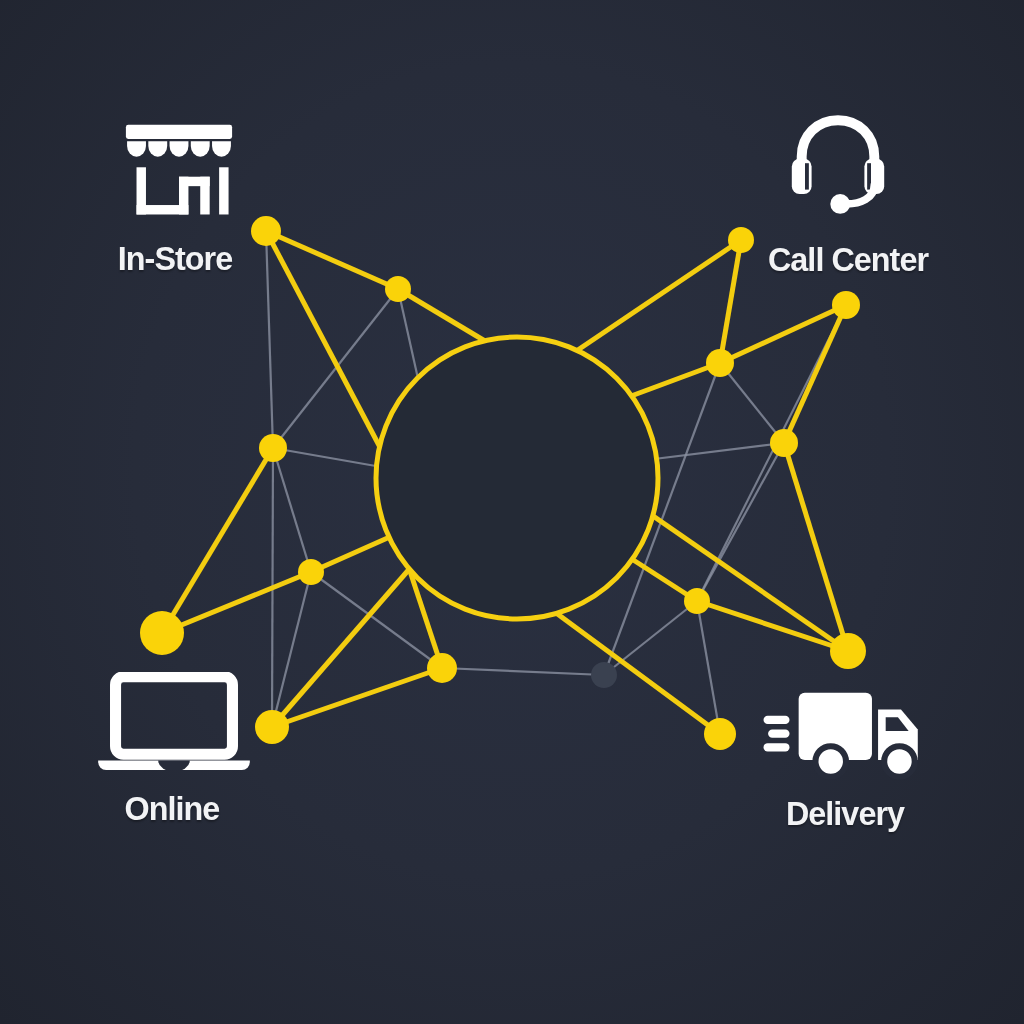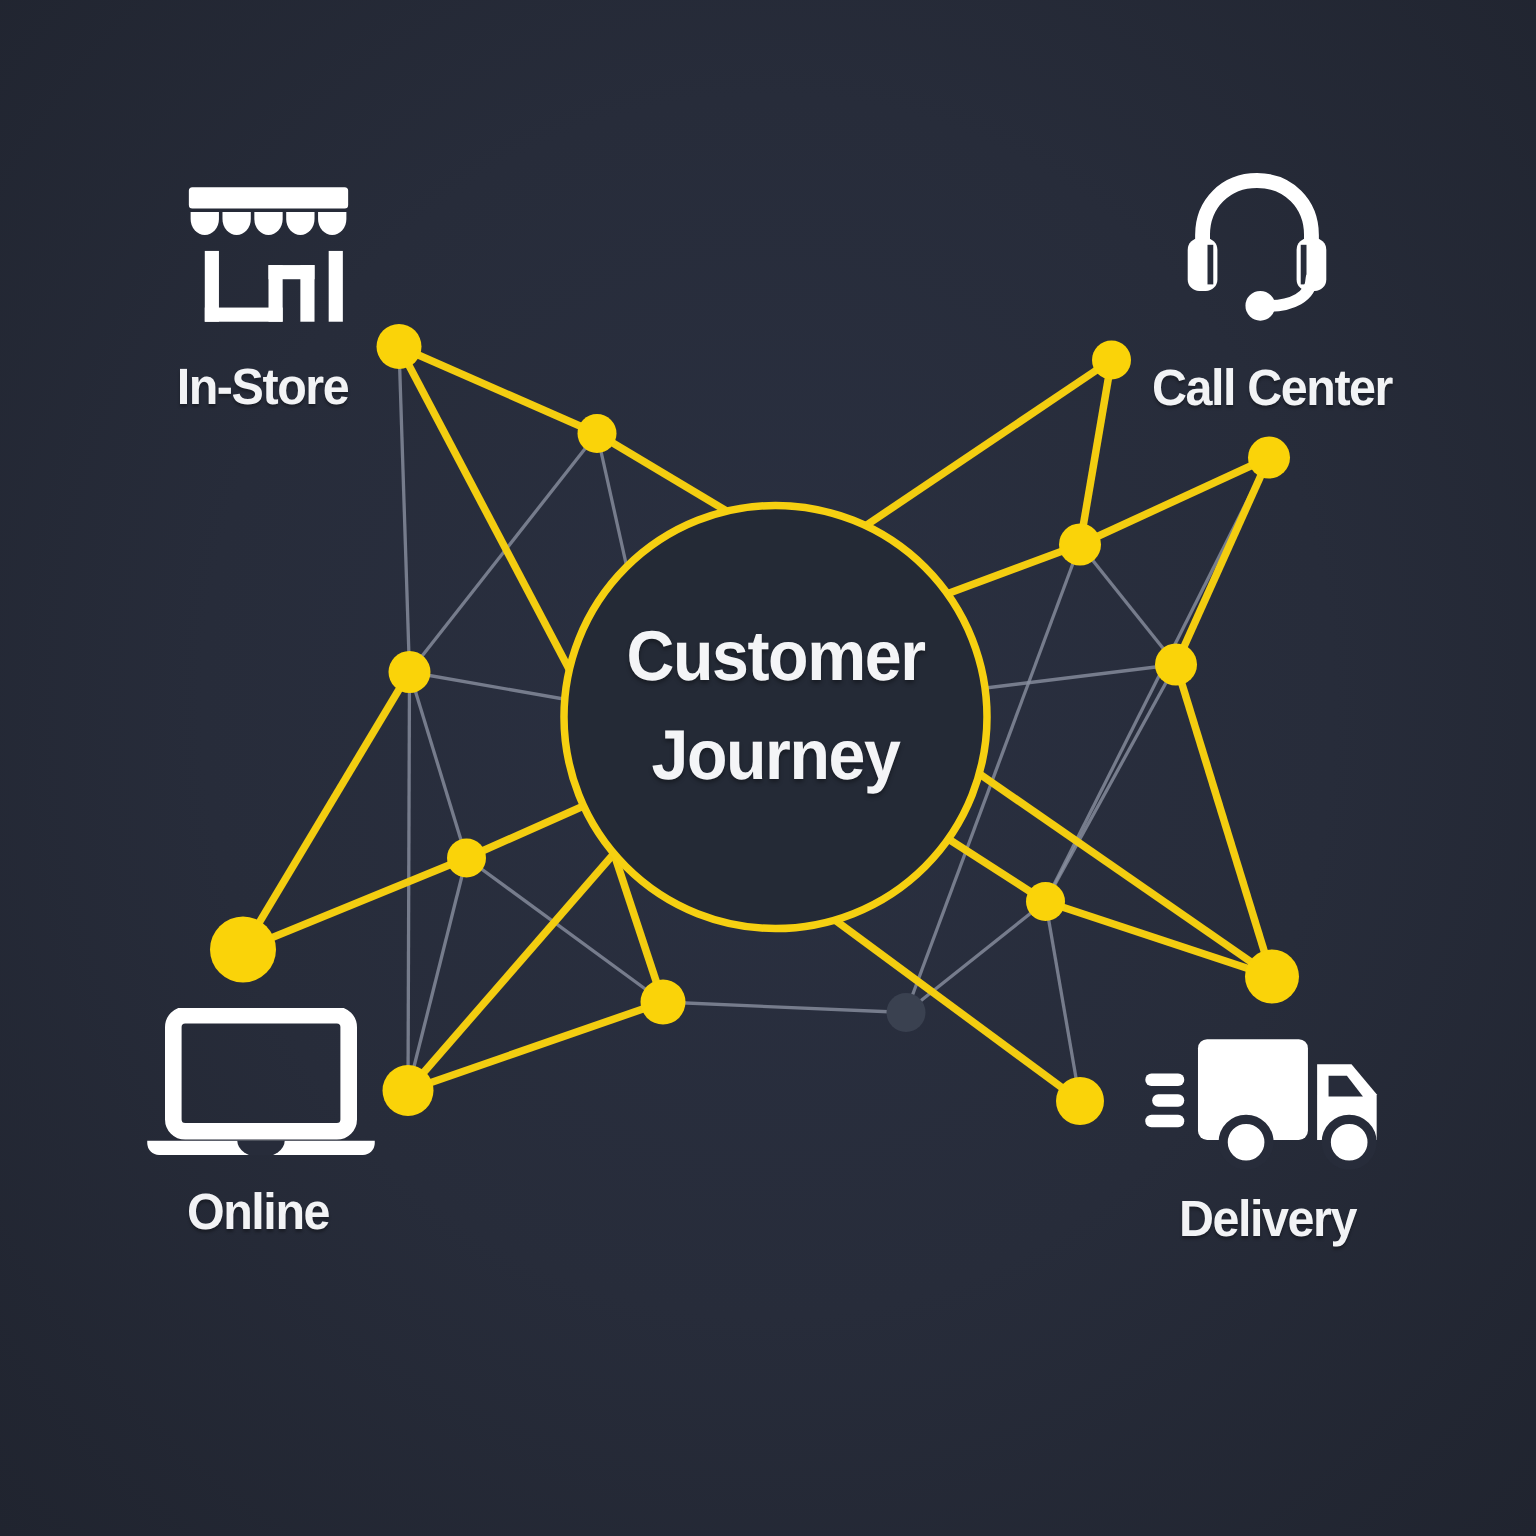--- a/index.html
+++ b/index.html
@@ -84,24 +84,20 @@
         <circle cx="697" cy="601" r="13" fill="#fad309"></circle>
         <circle cx="162" cy="633" r="22" fill="#fad309"></circle>
         <circle cx="848" cy="651" r="18" fill="#fad309"></circle>
         <circle cx="442" cy="668" r="15" fill="#fad309"></circle>
         <circle cx="604" cy="675" r="13" fill="#3a4150"></circle>
         <circle cx="272" cy="727" r="17" fill="#fad309"></circle>
         <circle cx="720" cy="734" r="16" fill="#fad309"></circle>
       </g>
     </svg>
 
-  <div class="hub-title">
-    <span class="tline">Customer</span>
-    <span class="tline">Journey</span>
-  </div>
 
   <div class="icon" style="left:120px;top:124px;width:118px;height:96px;">
     <svg viewBox="0 0 100 80">
       <rect x="5" y="0" width="90" height="12" rx="2" fill="#ffffff"></rect>
       <path d="M6 14 v4 a8 9 0 0 0 16 0 v-4 z" fill="#ffffff"></path>
       <path d="M24 14 v4 a8 9 0 0 0 16 0 v-4 z" fill="#ffffff"></path>
       <path d="M42 14 v4 a8 9 0 0 0 16 0 v-4 z" fill="#ffffff"></path>
       <path d="M60 14 v4 a8 9 0 0 0 16 0 v-4 z" fill="#ffffff"></path>
       <path d="M78 14 v4 a8 9 0 0 0 16 0 v-4 z" fill="#ffffff"></path>
       <rect x="14" y="36" width="8" height="40" fill="#ffffff"></rect>

